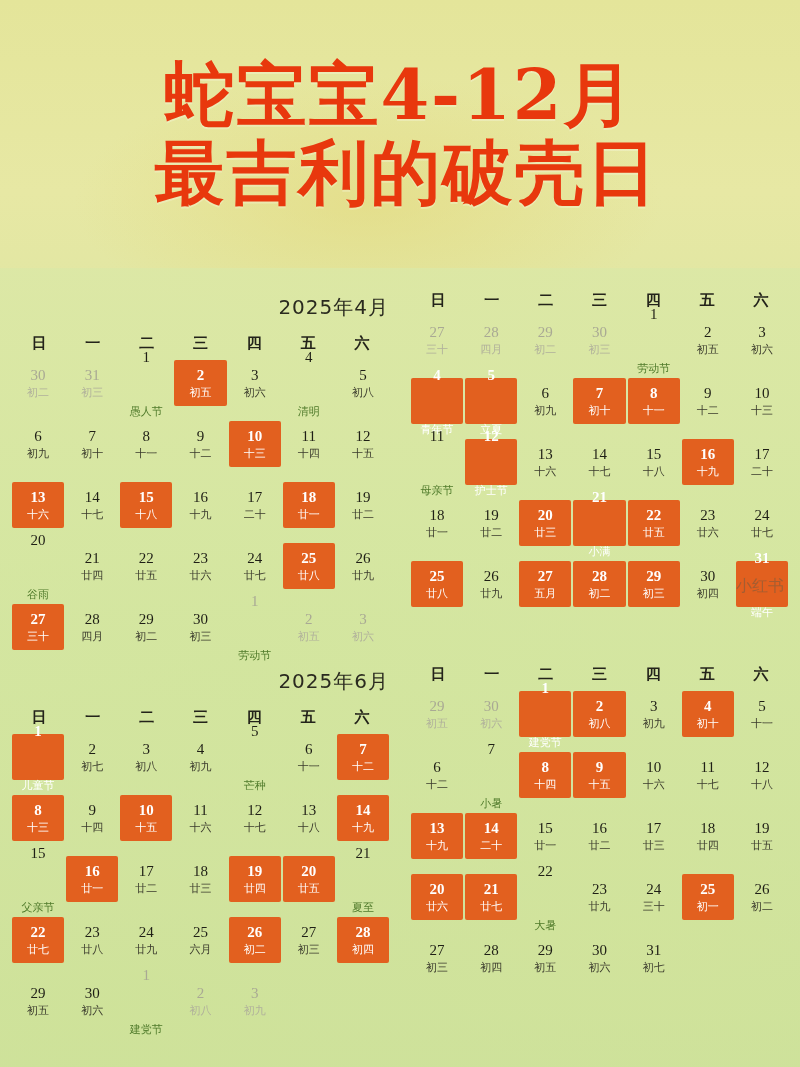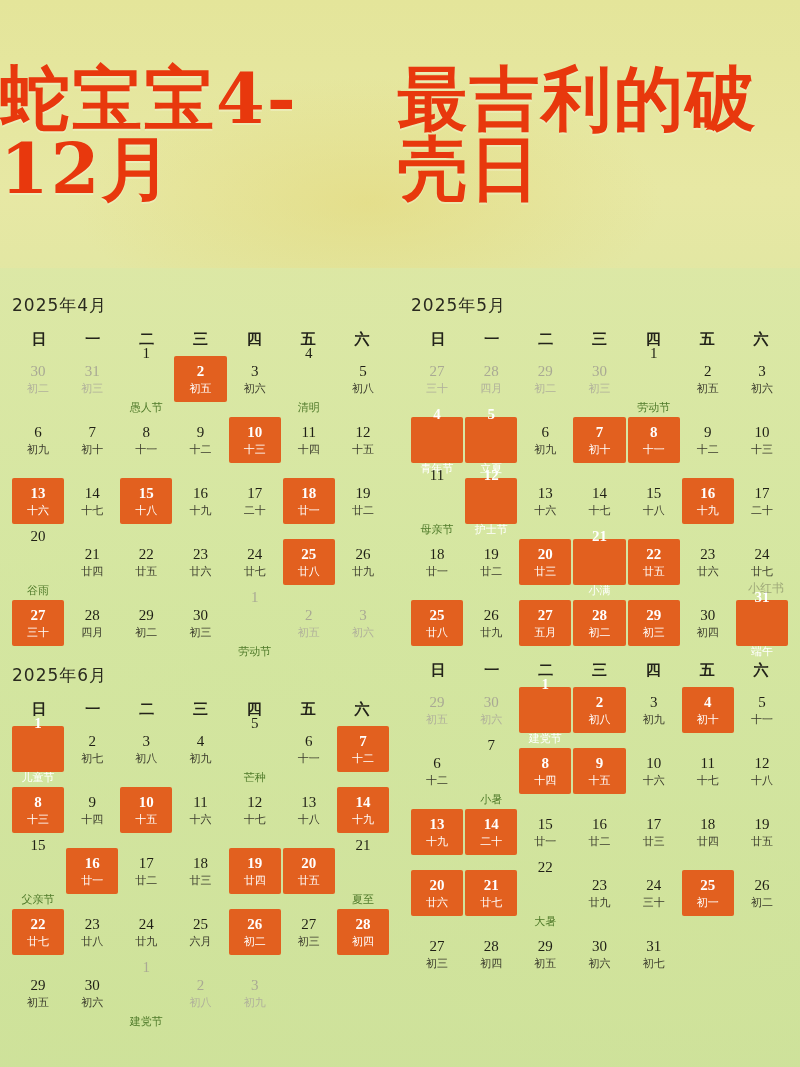--- a/index.html
+++ b/index.html
@@ -13,21 +13,21 @@
     position:absolute;inset:0;
     background:
       radial-gradient(ellipse 420px 180px at 46% 19%, rgba(226,215,120,.55), rgba(226,215,120,0) 70%),
       radial-gradient(ellipse 520px 240px at 30% 63%, rgba(206,226,150,.5), rgba(206,226,150,0) 70%),
       radial-gradient(ellipse 380px 200px at 80% 88%, rgba(222,229,150,.5), rgba(222,229,150,0) 70%),
       radial-gradient(ellipse 300px 160px at 12% 95%, rgba(203,224,140,.55), rgba(203,224,140,0) 70%);
     pointer-events:none;
   }
   .header{
     position:relative;height:268px;
-    display:flex;flex-direction:row;align-items:center;justify-content:center;
+    display:flex;flex-direction:column;align-items:center;justify-content:center;
     gap:8px;
   }
   .header .line{
     font-family:"DejaVu Serif","Liberation Serif",serif;
     color:#e8380d;
     font-weight:700;
     letter-spacing:2px;
     text-shadow:0 2px 0 rgba(255,255,255,.25);
   }
   .header .l1{font-size:70px;line-height:1;}
@@ -41,21 +41,21 @@
     height:calc(1067px - 268px);
     box-sizing:border-box;
   }
   .grid2{
     display:grid;grid-template-columns:1fr 1fr;
     column-gap:10px;row-gap:2px;
     padding:0 6px;
   }
   .month{padding:6px 6px 4px 6px;}
   .month-title{
-    text-align:left;font-size:17px;color:#2a2a1f;
+    text-align:right;font-size:20px;color:#2a2a1f;
     margin:6px 0 10px 0;letter-spacing:1px;
     font-family:"DejaVu Sans","Liberation Sans",sans-serif;
   }
   .dow{
     display:grid;grid-template-columns:repeat(7,1fr);
     margin-bottom:4px;
   }
   .dow div{
     text-align:center;font-size:15px;font-weight:700;color:#23231a;
     padding:3px 0;
@@ -75,21 +75,21 @@
   .cell.mark{background:#e2601f;}
   .cell.mark .n{color:#fff;font-weight:600;}
   .cell.mark .s{color:#fff;}
   .cell.out .n{color:#a9a994;}
   .cell.out .s{color:#b0b09b;}
   .cell.fest .s{color:#4f7a2a;margin-top:39px;}
   .cell.mark.fest .s{color:#fff;}
   .cell.empty{background:transparent;}
   .watermark{
     position:absolute;right:16px;bottom:470px;
-    font-size:12px;color:rgba(90,90,70,.45);
+    font-size:16px;color:rgba(90,90,70,.45);
   }
 </style>
 </head>
 <body>
 
 <div class="bg-wash"></div>
 
 <div class="header">
   <div class="line l1">蛇宝宝4-12月</div>
   <div class="line l2">最吉利的破壳日</div>
@@ -245,21 +245,20 @@
             <div class="n">2</div>
             <div class="s">初五</div>
           </div>
           <div class="cell out">
             <div class="n">3</div>
             <div class="s">初六</div>
           </div>
         </div>
       </div>
       <div class="month">
-        <div class="month-title">2025年5月</div>
         <div class="dow">
           <div>日</div>
           <div>一</div>
           <div>二</div>
           <div>三</div>
           <div>四</div>
           <div>五</div>
           <div>六</div>
         </div>
         <div class="days">

